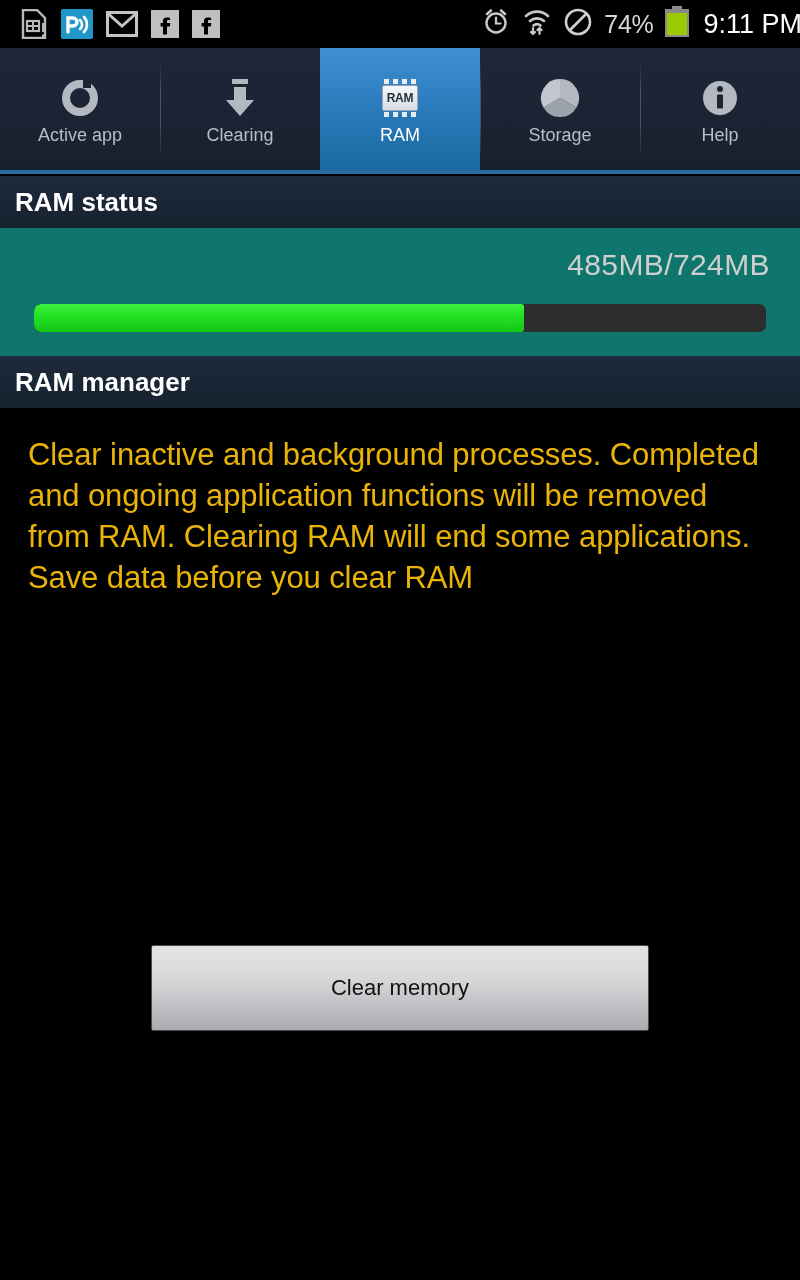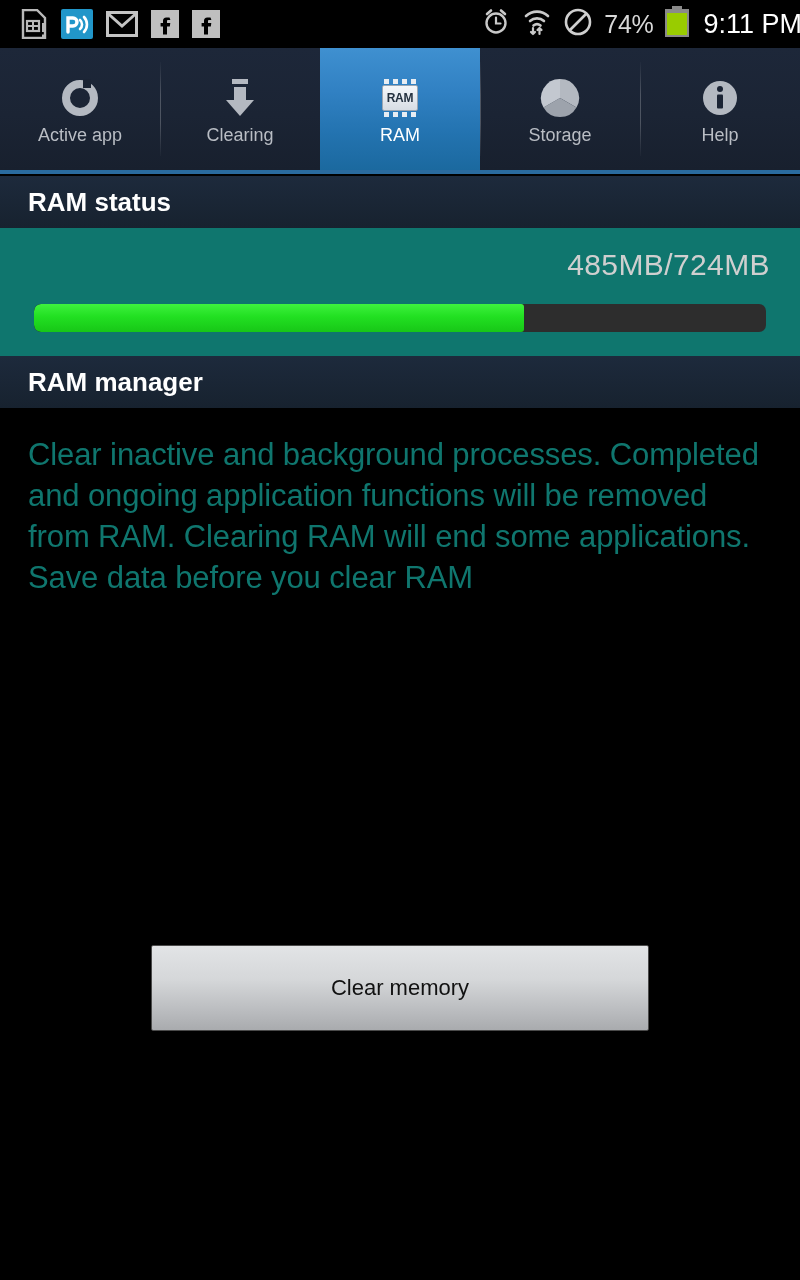--- a/index.html
+++ b/index.html
@@ -156,21 +156,21 @@
   
   .section-head {
     position: absolute;
     left: 0;
     width: 800px;
     height: 52px;
     background: linear-gradient(to bottom, #1d2a3c, #17222f);
     display: flex;
     align-items: center;
     box-sizing: border-box;
-    padding-left: 28px;
+    padding-left: 15px;
   }
   .section-head .title {
     color: #ffffff;
     font-size: 26px;
     font-weight: bold;
   }
   .accent-line {
     position: absolute;
     left: 0;
     width: 800px;
@@ -215,21 +215,21 @@
     left: 0; top: 408px;
     width: 800px;
     height: 872px;
     background: #000000;
   }
   .desc {
     position: absolute;
     left: 28px;
     top: 26px;
     width: 748px;
-    color: #0f766e;
+    color: #eab308;
     font-size: 31px;
     line-height: 41px;
     letter-spacing: -0.1px;
   }
   .clear-btn {
     position: absolute;
     left: 151px;
     top: 537px;
     width: 498px;
     height: 86px;

